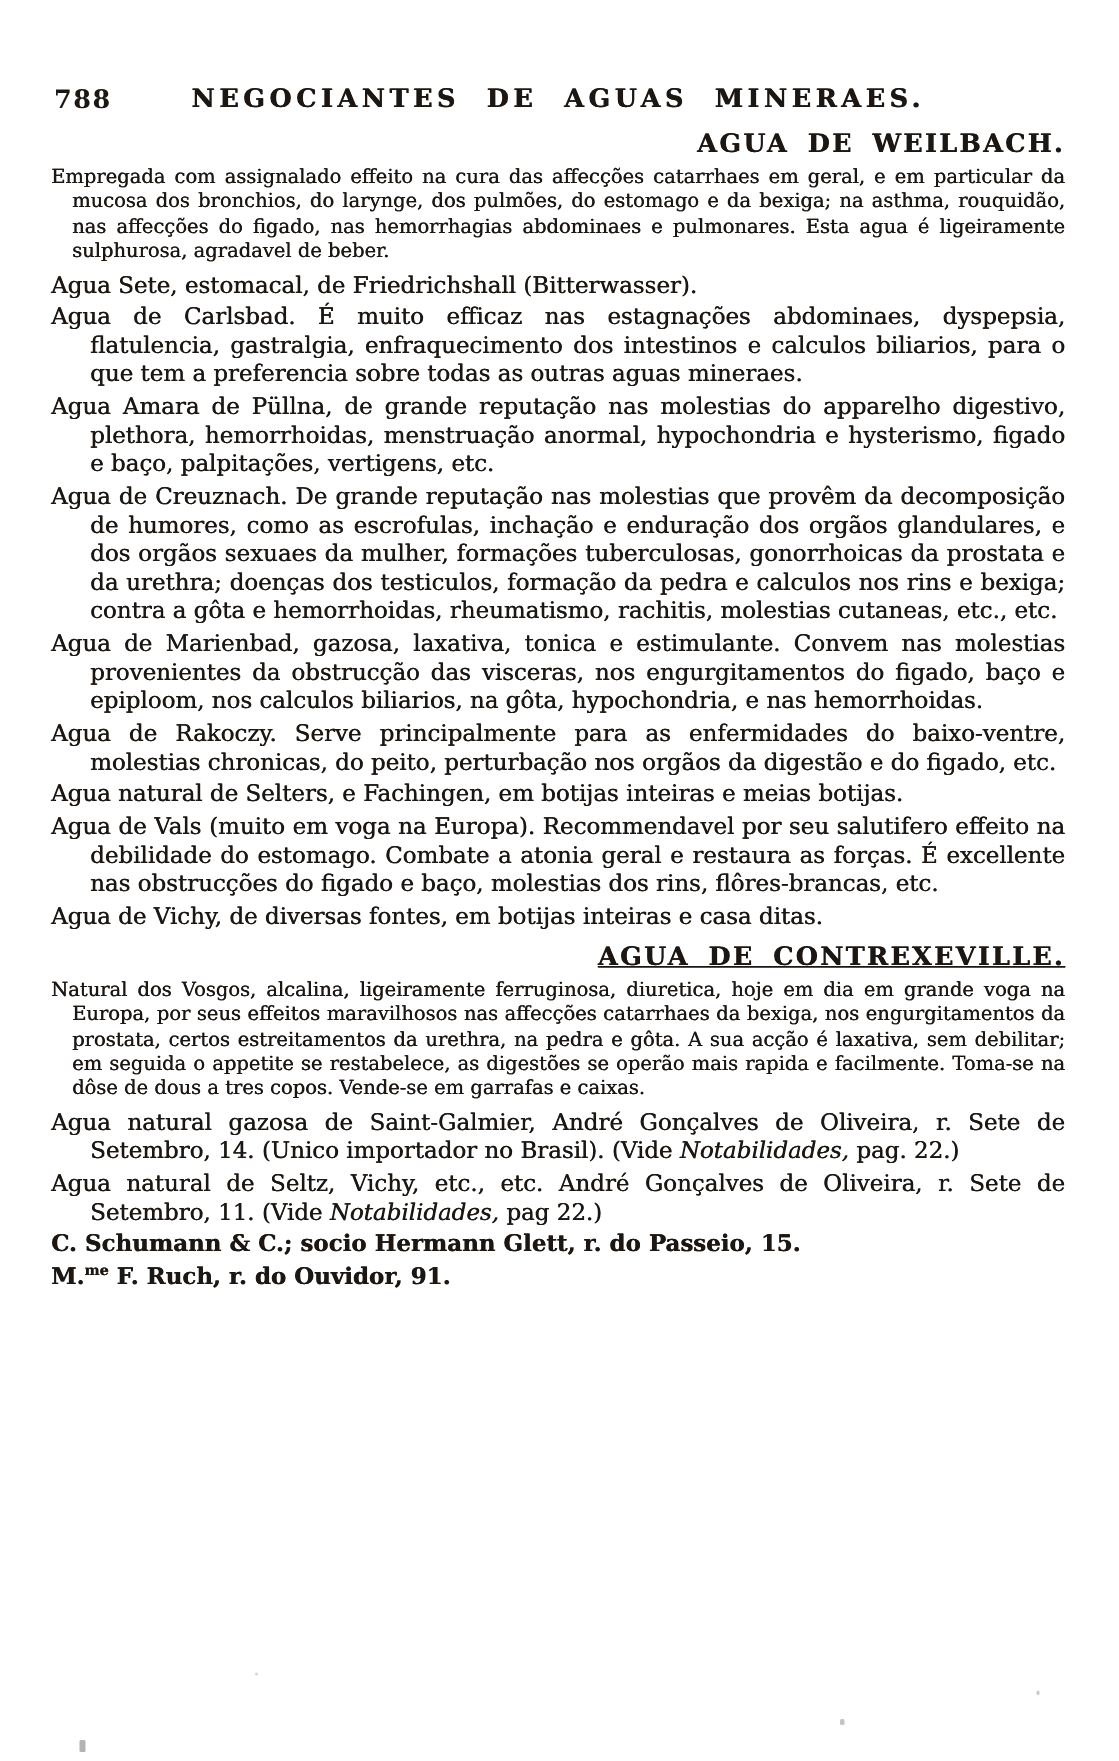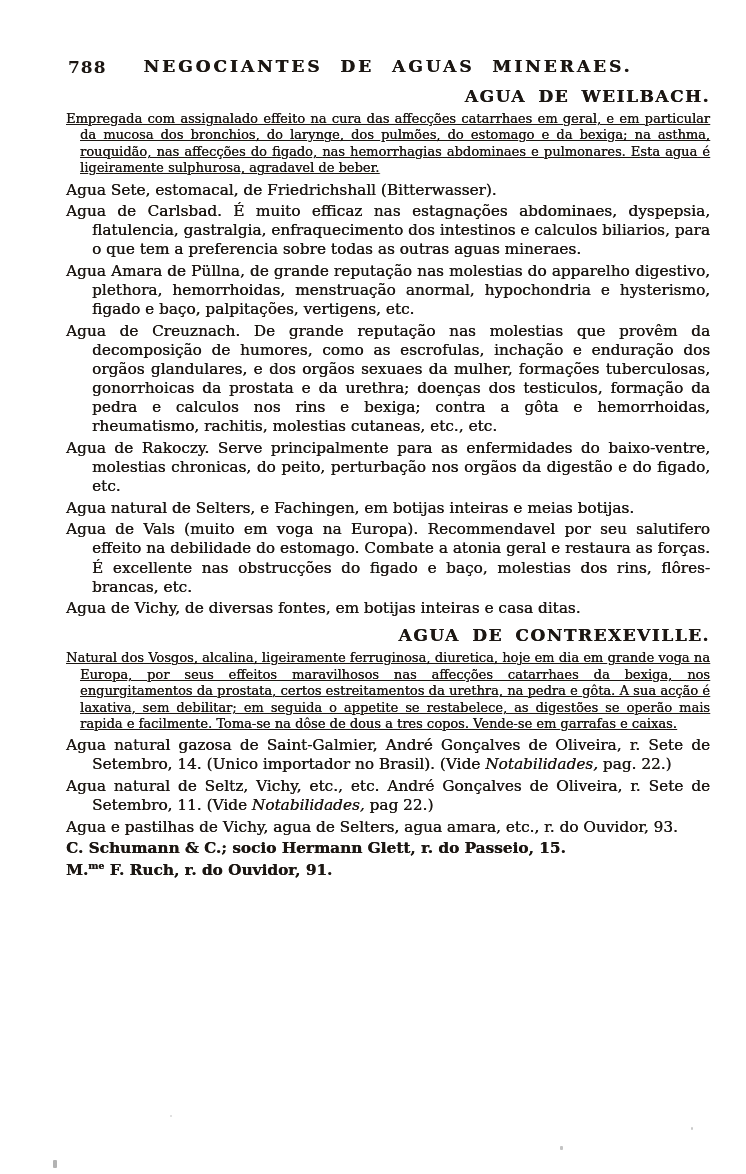--- a/index.html
+++ b/index.html
@@ -7,21 +7,21 @@
     width: 746px; height: 1174px;
     background: #ffffff;
     overflow: hidden;
     font-family: "DejaVu Serif", "Liberation Serif", serif;
     color: #1c1713;
     position: relative;
   }
   .page {
     box-sizing: border-box;
     width: 746px; height: 1174px;
-    padding: 56px 36px 0 66px;
+    padding: 56px 36px 0 34px;
     position: relative;
   }
   
   .running-head {
     position: relative;
     height: 24px;
     text-align: center;
     margin-bottom: 4px;
   }
   .folio {
@@ -35,30 +35,29 @@
     text-shadow: 0.4px 0 0 currentColor;
   }
   
   .sec-head {
     margin: 6px 0 5px 0;
     text-align: right;
     font-size: 17px; font-weight: bold;
     letter-spacing: 1.5px; word-spacing: 5px;
     text-shadow: 0.3px 0 0 currentColor;
   }
-  .sec-head.second { margin-top: 7px; }
+  .sec-head.second { margin-top: 7px; text-decoration: underline; }
   
   .intro {
     margin: 0 0 4px 0;
     font-size: 13px;
     line-height: 1.26;
     text-align: justify;
     padding-left: 14px; text-indent: -14px;
     text-shadow: 0.25px 0 0 currentColor;
-    text-decoration: underline;
   }
   
   .entry {
     margin: 2.5px 0;
     font-size: 15.3px;
     line-height: 1.25;
     text-align: justify;
     padding-left: 26px; text-indent: -26px;
     text-shadow: 0.3px 0 0 currentColor;
   }
@@ -83,32 +82,32 @@
   </header>
 
   <h2 class="sec-head">AGUA DE WEILBACH.</h2>
 
   <p class="intro">Empregada com assignalado effeito na cura das affecções catarrhaes em geral, e em particular da mucosa dos bronchios, do larynge, dos pulmões, do estomago e da bexiga; na asthma, rouquidão, nas affecções do figado, nas hemorrhagias abdominaes e pulmonares. Esta agua é ligeiramente sulphurosa, agradavel de beber.</p>
 
   <p class="entry"><span>Agua Sete, estomacal, de Friedrichshall (Bitterwasser).</span></p>
   <p class="entry"><span>Agua de Carlsbad. É muito efficaz nas estagnações abdominaes, dyspepsia, flatulencia, gastralgia, enfraquecimento dos intestinos e calculos biliarios, para o que tem a preferencia sobre todas as outras aguas mineraes.</span></p>
   <p class="entry"><span>Agua Amara de Püllna, de grande reputação nas molestias do apparelho digestivo, plethora, hemorrhoidas, menstruação anormal, hypochondria e hysterismo, figado e baço, palpitações, vertigens, etc.</span></p>
   <p class="entry"><span>Agua de Creuznach. De grande reputação nas molestias que provêm da decomposição de humores, como as escrofulas, inchação e enduração dos orgãos glandulares, e dos orgãos sexuaes da mulher, formações tuberculosas, gonorrhoicas da prostata e da urethra; doenças dos testiculos, formação da pedra e calculos nos rins e bexiga; contra a gôta e hemorrhoidas, rheumatismo, rachitis, molestias cutaneas, etc., etc.</span></p>
+  <p class="entry"><span>Agua de Marienbad, gazosa, laxativa, tonica e estimulante. Convem nas molestias provenientes da obstrucção das visceras, nos engurgitamentos do figado, baço e epiploom, nos calculos biliarios, na gôta, hypochondria, e nas hemorrhoidas.</span></p>
   <p class="entry"><span>Agua de Rakoczy. Serve principalmente para as enfermidades do baixo-ventre, molestias chronicas, do peito, perturbação nos orgãos da digestão e do figado, etc.</span></p>
   <p class="entry"><span>Agua natural de Selters, e Fachingen, em botijas inteiras e meias botijas.</span></p>
   <p class="entry"><span>Agua de Vals (muito em voga na Europa). Recommendavel por seu salutifero effeito na debilidade do estomago. Combate a atonia geral e restaura as forças. É excellente nas obstrucções do figado e baço, molestias dos rins, flôres-brancas, etc.</span></p>
   <p class="entry"><span>Agua de Vichy, de diversas fontes, em botijas inteiras e casa ditas.</span></p>
 
   <h2 class="sec-head second">AGUA DE CONTREXEVILLE.</h2>
 
   <p class="intro">Natural dos Vosgos, alcalina, ligeiramente ferruginosa, diuretica, hoje em dia em grande voga na Europa, por seus effeitos maravilhosos nas affecções catarrhaes da bexiga, nos engurgitamentos da prostata, certos estreitamentos da urethra, na pedra e gôta. A sua acção é laxativa, sem debilitar; em seguida o appetite se restabelece, as digestões se operão mais rapida e facilmente. Toma-se na dôse de dous a tres copos. Vende-se em garrafas e caixas.</p>
 
   <p class="entry"><span>Agua natural gazosa de Saint-Galmier, André Gonçalves de Oliveira, r. Sete de Setembro, 14. (Unico importador no Brasil). (Vide </span><span class="it">Notabilidades,</span><span> pag. 22.)</span></p>
   <p class="entry"><span>Agua natural de Seltz, Vichy, etc., etc. André Gonçalves de Oliveira, r. Sete de Setembro, 11. (Vide </span><span class="it">Notabilidades,</span><span> pag 22.)</span></p>
-  <p class="entry"><span>Agua e pastilhas de Vichy, agua de Selters, agua amara, etc., r. do Ouvidor, 93.</span></p>
   <p class="entry"><span class="bd">C. Schumann &amp; C.; socio Hermann Glett, r. do Passeio, 15.</span></p>
   <p class="entry"><span class="bd">M.</span><sup class="bd">me</sup><span class="bd"> F. Ruch, r. do Ouvidor, 91.</span></p>
 
   <span class="speck s1"></span>
   <span class="speck s2"></span>
   <span class="speck s3"></span>
   <span class="speck s4"></span>
 
 </div>
 

